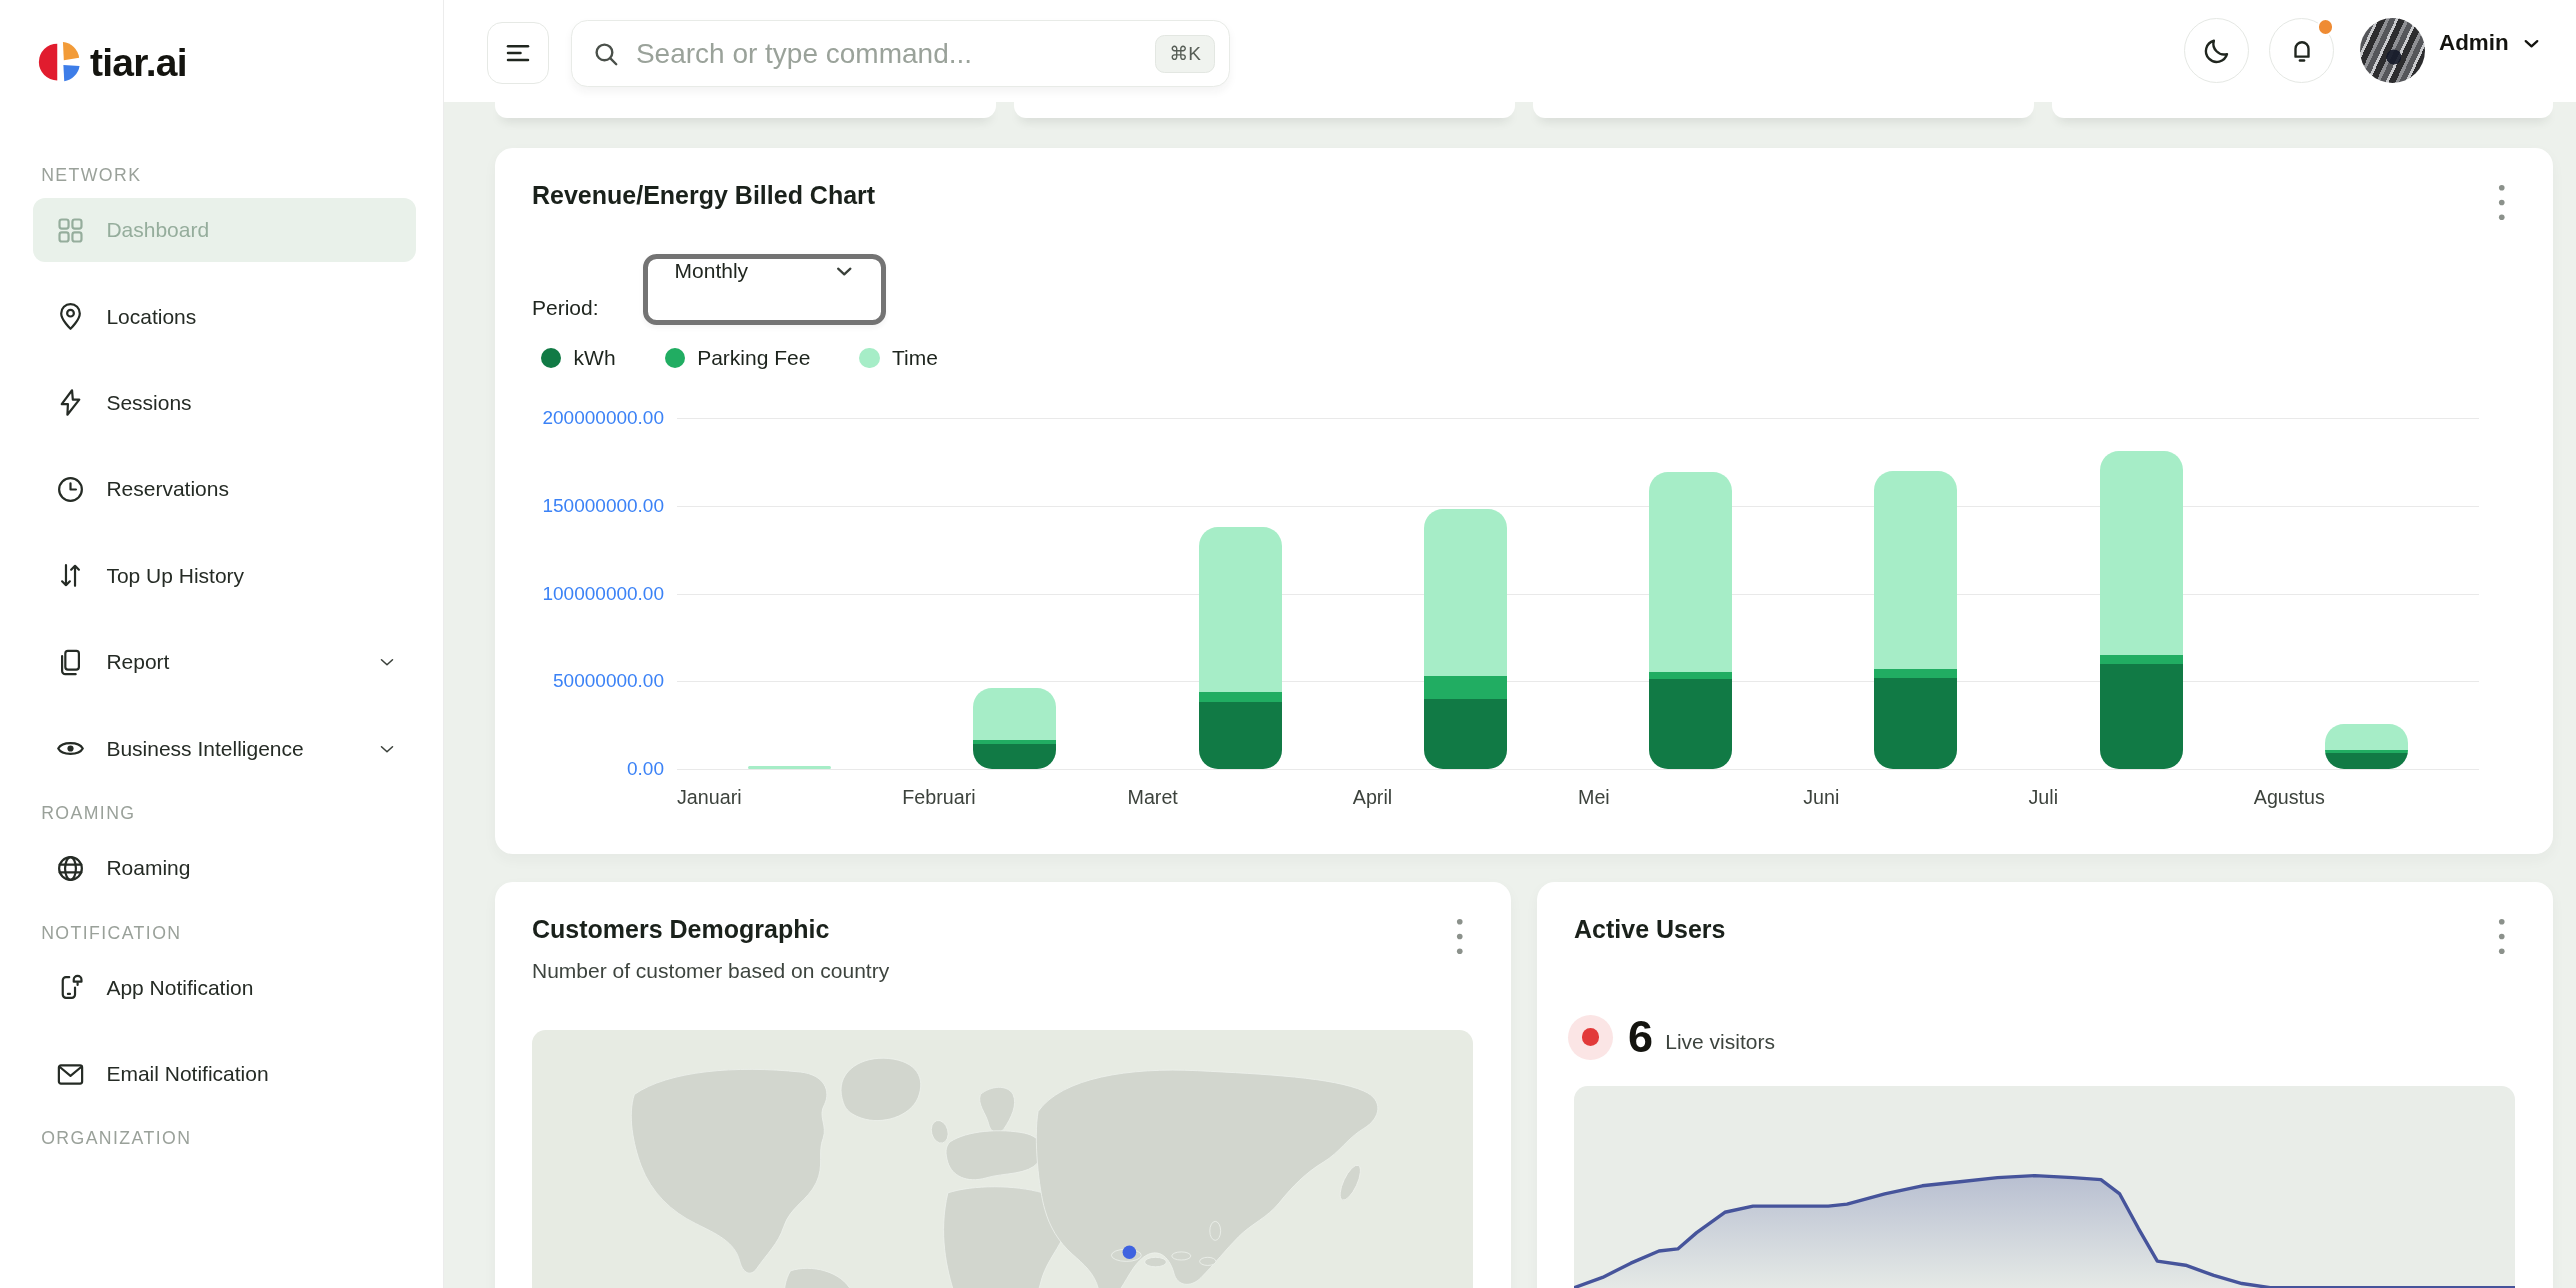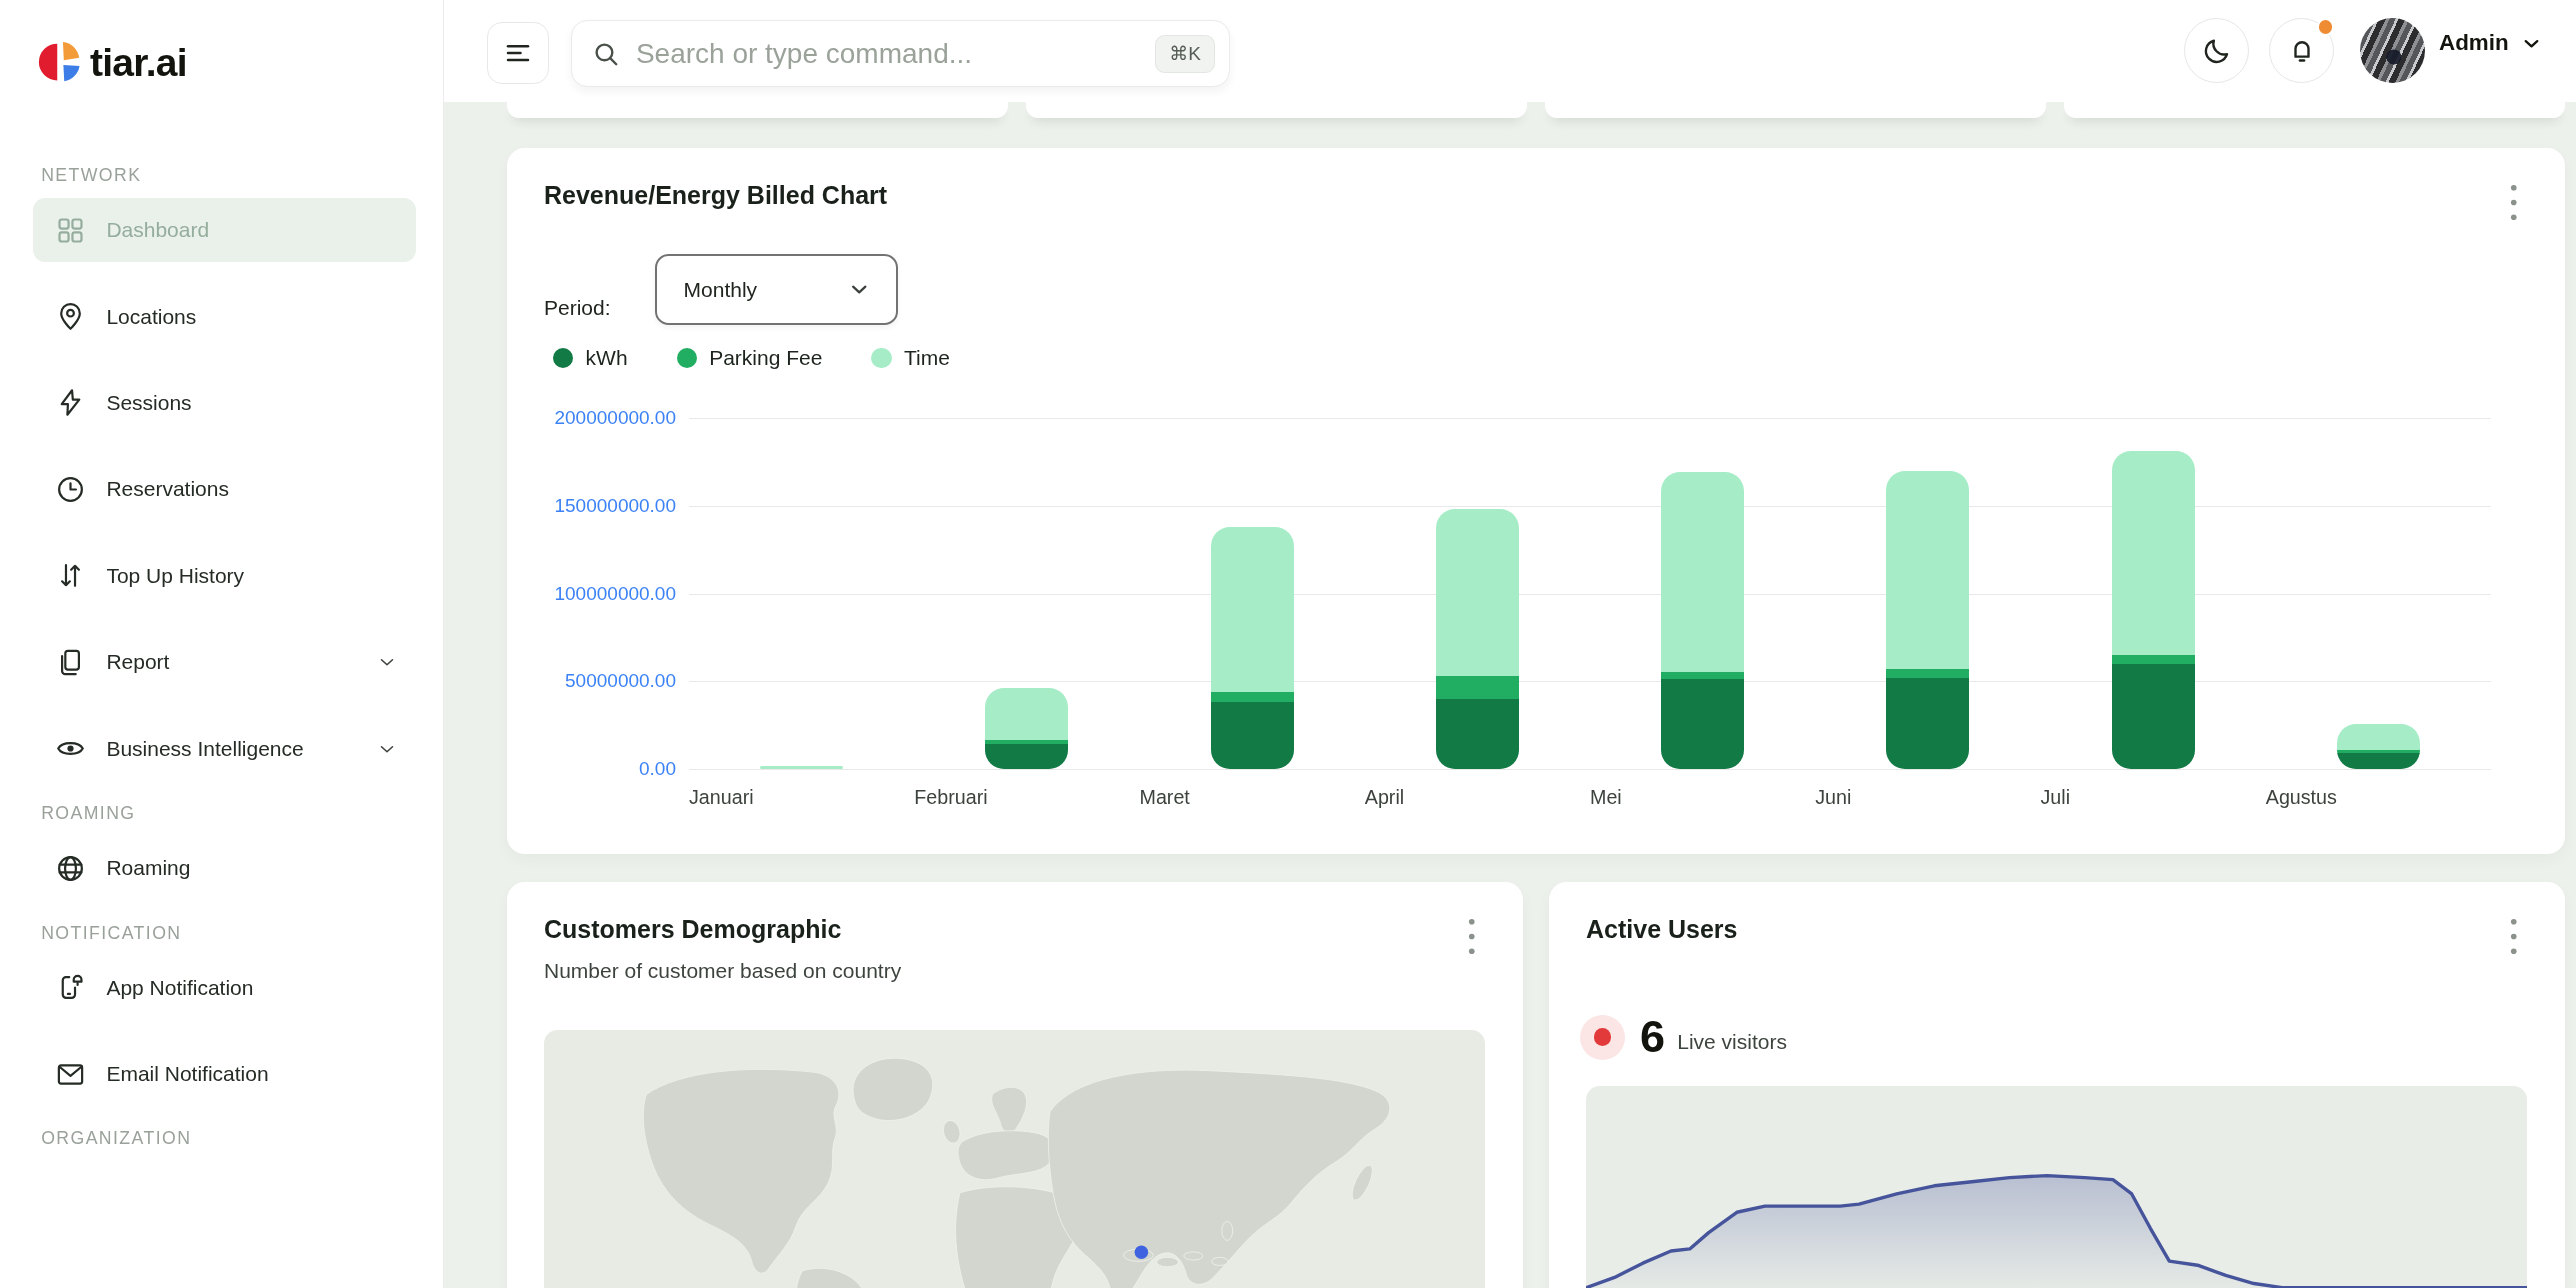--- a/index.html
+++ b/index.html
@@ -38,33 +38,33 @@
   .avatar { position:absolute; left:1916px; top:18.3px; width:65px; height:65px; border-radius:50%; overflow:hidden; cursor:pointer;
     background:
       radial-gradient(circle at 52% 60%, rgba(20,25,40,0.9) 0 14%, rgba(20,25,40,0) 15%),
       repeating-linear-gradient(115deg, #2c2c2e 0 6.1px, #8f9094 6.1px 9.5px, #55565a 9.5px 15px, #c9cacd 15px 17.7px);
   }
   .admin-wrap { position:absolute; left:1995px; top:30px; display:flex; align-items:center; gap:11px; cursor:pointer; }
   .admin-name { font-size:22.4px; font-weight:bold; color:#14140f; }
   .admin-wrap svg { width:23px; height:23px; stroke:#14140f; fill:none; stroke-width:2.4; stroke-linecap:round; stroke-linejoin:round; }
 
   
-  .content { position:absolute; left:468px; top:102px; width:1836px; height:1186px; background:#edf1ec; }
+  .content { position:absolute; left:456px; top:102px; width:1836px; height:1186px; background:#edf1ec; }
   .stub-row { position:absolute; left:39px; top:-1.4px; width:2058px; display:flex; gap:17.7px; }
   .stub-card { flex:1; height:17.7px; background:#ffffff; border-radius:0 0 12.2px 12.2px; box-shadow:0 6.8px 11px -5.4px rgba(30,40,30,0.18); }
 
   .card { position:absolute; background:#ffffff; border-radius:17.7px; box-shadow:0 5.4px 13.6px rgba(40,50,40,0.04); }
   .revenue-card { left:39px; top:46px; width:2058px; height:706px; }
   .card-title { font-size:25px; font-weight:bold; color:#1a211b; }
   .dots-btn { position:absolute; right:31px; top:30px; width:41px; height:49px; display:flex; align-items:center; justify-content:center; cursor:pointer; }
   .dots-btn svg { width:9.5px; height:39px; }
 
   .period-row { position:absolute; left:37px; top:106px; height:71px; display:flex; align-items:center; }
   .period-label { font-size:21px; color:#20261f;margin-top:36px; }
-  .period-select { margin-left:44px; width:243px; height:71px; border:2px solid #737373; border-radius:13.6px; background:#fff; box-shadow:0 2.7px 5.4px rgba(30,40,30,0.05); display:flex; align-items:center; padding:0 24.5px 0 27px; cursor:pointer; }
+  .period-select { margin-left:44px; width:243px; height:71px; border:5px solid #737373; border-radius:13.6px; background:#fff; box-shadow:0 2.7px 5.4px rgba(30,40,30,0.05); display:flex; align-items:flex-start; padding:0 24.5px 0 27px; cursor:pointer; }
   .period-select .val { flex:1; font-size:21px; color:#20261f; }
   .period-select svg { width:24.5px; height:24.5px; stroke:#3a403a; fill:none; stroke-width:2.2; stroke-linecap:round; stroke-linejoin:round; }
 
   .legend { position:absolute; left:46px; top:198px; display:flex; align-items:center; gap:49px; }
   .legend-item { display:flex; align-items:center; gap:12.2px; cursor:pointer; }
   .legend-dot { width:20.4px; height:20.4px; border-radius:50%; }
   .legend-item .lbl { font-size:21px; color:#1d241d; }
 
   .plot { position:absolute; left:182px; top:270px; width:1802px; height:351px; }
   .gridline { position:absolute; left:0; width:100%; height:0.7px; background:#e9e9e9; }

